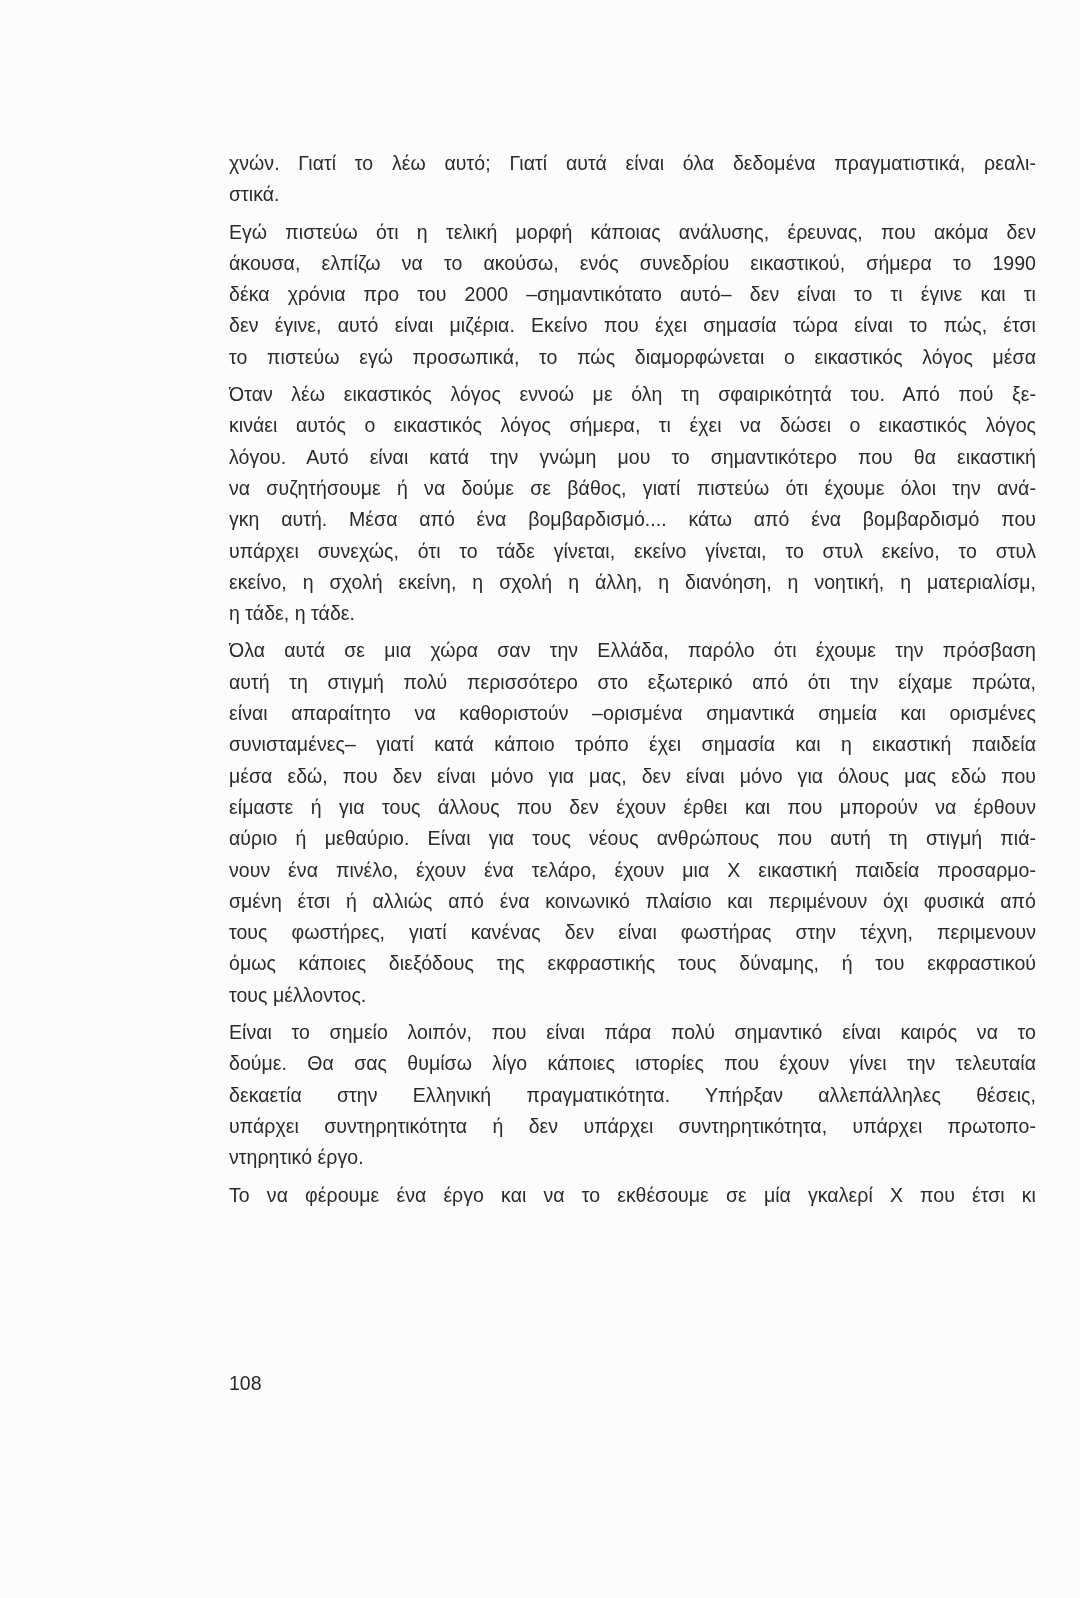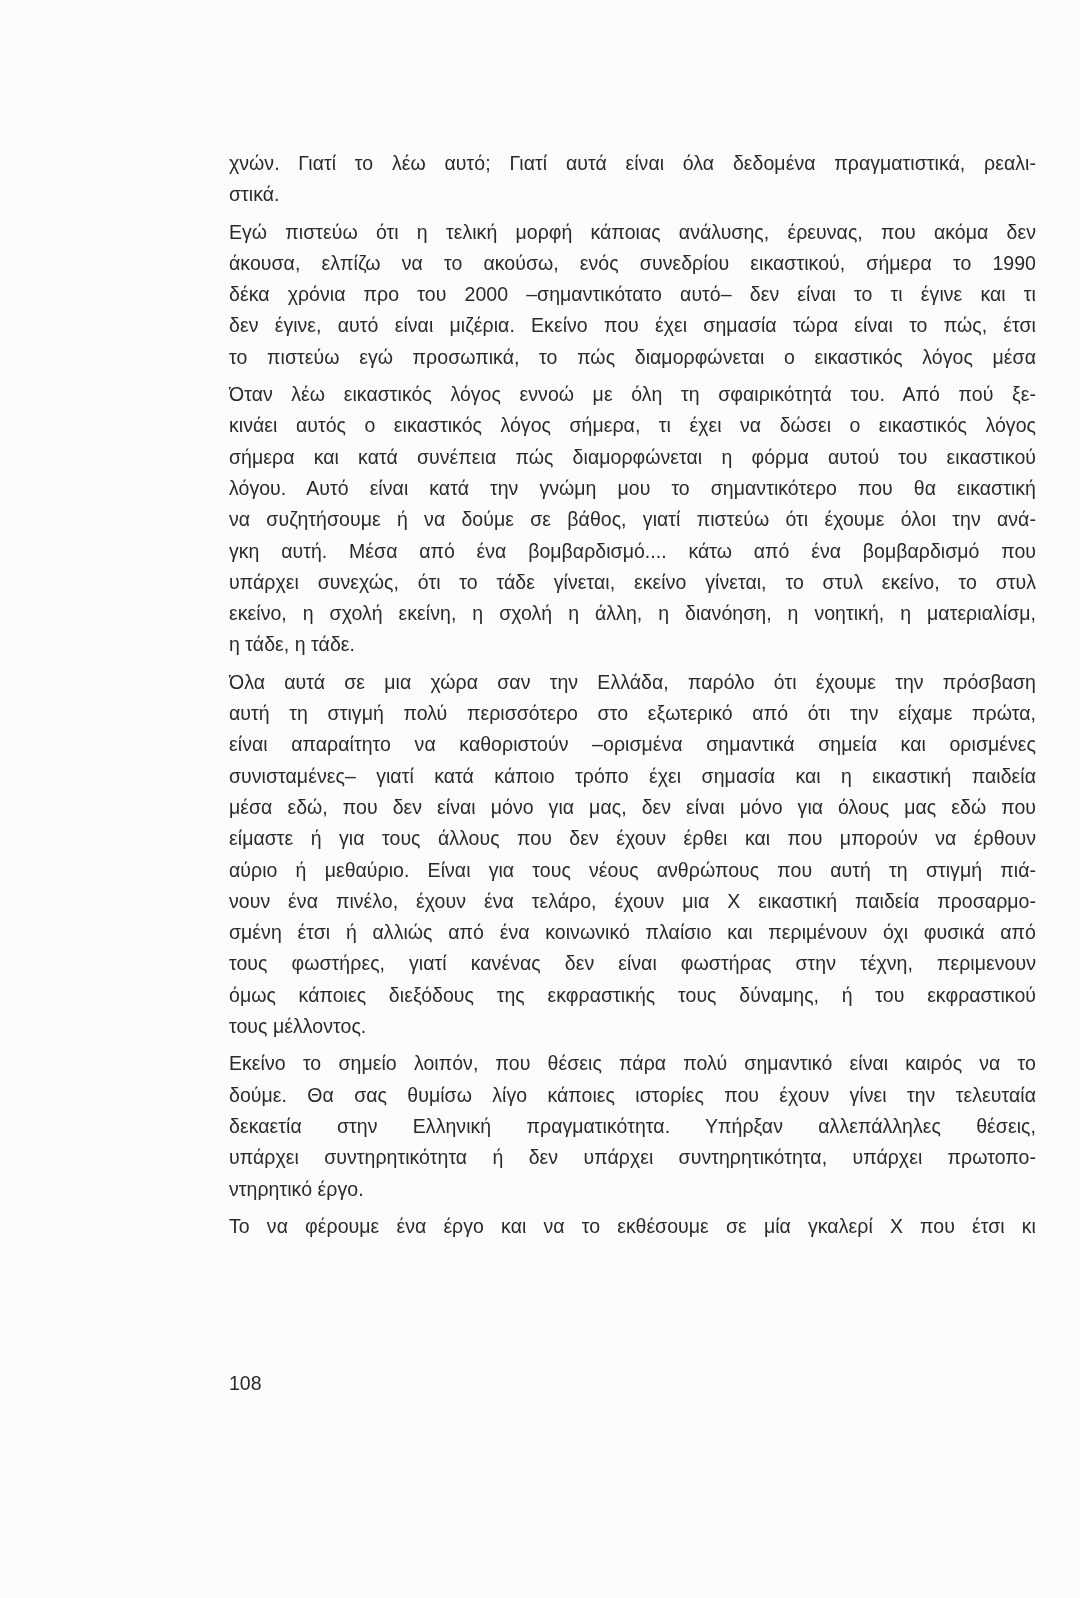--- a/index.html
+++ b/index.html
@@ -68,21 +68,20 @@
         <div class="line justify">Εγώ πιστεύω ότι η τελική μορφή κάποιας ανάλυσης, έρευνας, που ακόμα δεν</div>
         <div class="line justify">άκουσα, ελπίζω να το ακούσω, ενός συνεδρίου εικαστικού, σήμερα το 1990</div>
         <div class="line justify">δέκα χρόνια προ του 2000 –σημαντικότατο αυτό– δεν είναι το τι έγινε και τι</div>
         <div class="line justify">δεν έγινε, αυτό είναι μιζέρια. Εκείνο που έχει σημασία τώρα είναι το πώς, έτσι</div>
         <div class="line justify">το πιστεύω εγώ προσωπικά, το πώς διαμορφώνεται ο εικαστικός λόγος μέσα</div>
       </div>
       <div class="para-gap"></div>
       <div class="paragraph">
         <div class="line justify">Όταν λέω εικαστικός λόγος εννοώ με όλη τη σφαιρικότητά του. Από πού ξε-</div>
         <div class="line justify">κινάει αυτός ο εικαστικός λόγος σήμερα, τι έχει να δώσει ο εικαστικός λόγος</div>
-        <div class="line justify">σήμερα και κατά συνέπεια πώς διαμορφώνεται η φόρμα αυτού του εικαστικού</div>
         <div class="line justify">λόγου. Αυτό είναι κατά την γνώμη μου το σημαντικότερο που θα εικαστική</div>
         <div class="line justify">να συζητήσουμε ή να δούμε σε βάθος, γιατί πιστεύω ότι έχουμε όλοι την ανά-</div>
         <div class="line justify">γκη αυτή. Μέσα από ένα βομβαρδισμό.... κάτω από ένα βομβαρδισμό που</div>
         <div class="line justify">υπάρχει συνεχώς, ότι το τάδε γίνεται, εκείνο γίνεται, το στυλ εκείνο, το στυλ</div>
         <div class="line justify">εκείνο, η σχολή εκείνη, η σχολή η άλλη, η διανόηση, η νοητική, η ματεριαλίσμ,</div>
         <div class="line">η τάδε, η τάδε.</div>
       </div>
       <div class="para-gap"></div>
       <div class="paragraph">
         <div class="line justify">Όλα αυτά σε μια χώρα σαν την Ελλάδα, παρόλο ότι έχουμε την πρόσβαση</div>
@@ -93,21 +92,21 @@
         <div class="line justify">είμαστε ή για τους άλλους που δεν έχουν έρθει και που μπορούν να έρθουν</div>
         <div class="line justify">αύριο ή μεθαύριο. Είναι για τους νέους ανθρώπους που αυτή τη στιγμή πιά-</div>
         <div class="line justify">νουν ένα πινέλο, έχουν ένα τελάρο, έχουν μια Χ εικαστική παιδεία προσαρμο-</div>
         <div class="line justify">σμένη έτσι ή αλλιώς από ένα κοινωνικό πλαίσιο και περιμένουν όχι φυσικά από</div>
         <div class="line justify">τους φωστήρες, γιατί κανένας δεν είναι φωστήρας στην τέχνη, περιμενουν</div>
         <div class="line justify">όμως κάποιες διεξόδους της εκφραστικής τους δύναμης, ή του εκφραστικού</div>
         <div class="line">τους μέλλοντος.</div>
       </div>
       <div class="para-gap"></div>
       <div class="paragraph">
-        <div class="line justify">Εκείνο το σημείο λοιπόν, που θέσεις πάρα πολύ σημαντικό είναι καιρός να το</div>
+        <div class="line justify">Είναι το σημείο λοιπόν, που είναι πάρα πολύ σημαντικό είναι καιρός να το</div>
         <div class="line justify">δούμε. Θα σας θυμίσω λίγο κάποιες ιστορίες που έχουν γίνει την τελευταία</div>
         <div class="line justify">δεκαετία στην Ελληνική πραγματικότητα. Υπήρξαν αλλεπάλληλες θέσεις,</div>
         <div class="line justify">υπάρχει συντηρητικότητα ή δεν υπάρχει συντηρητικότητα, υπάρχει πρωτοπο-</div>
         <div class="line">ντηρητικό έργο.</div>
       </div>
       <div class="para-gap"></div>
       <div class="paragraph">
         <div class="line justify">Το να φέρουμε ένα έργο και να το εκθέσουμε σε μία γκαλερί Χ που έτσι κι</div>
       </div>
     </div>

